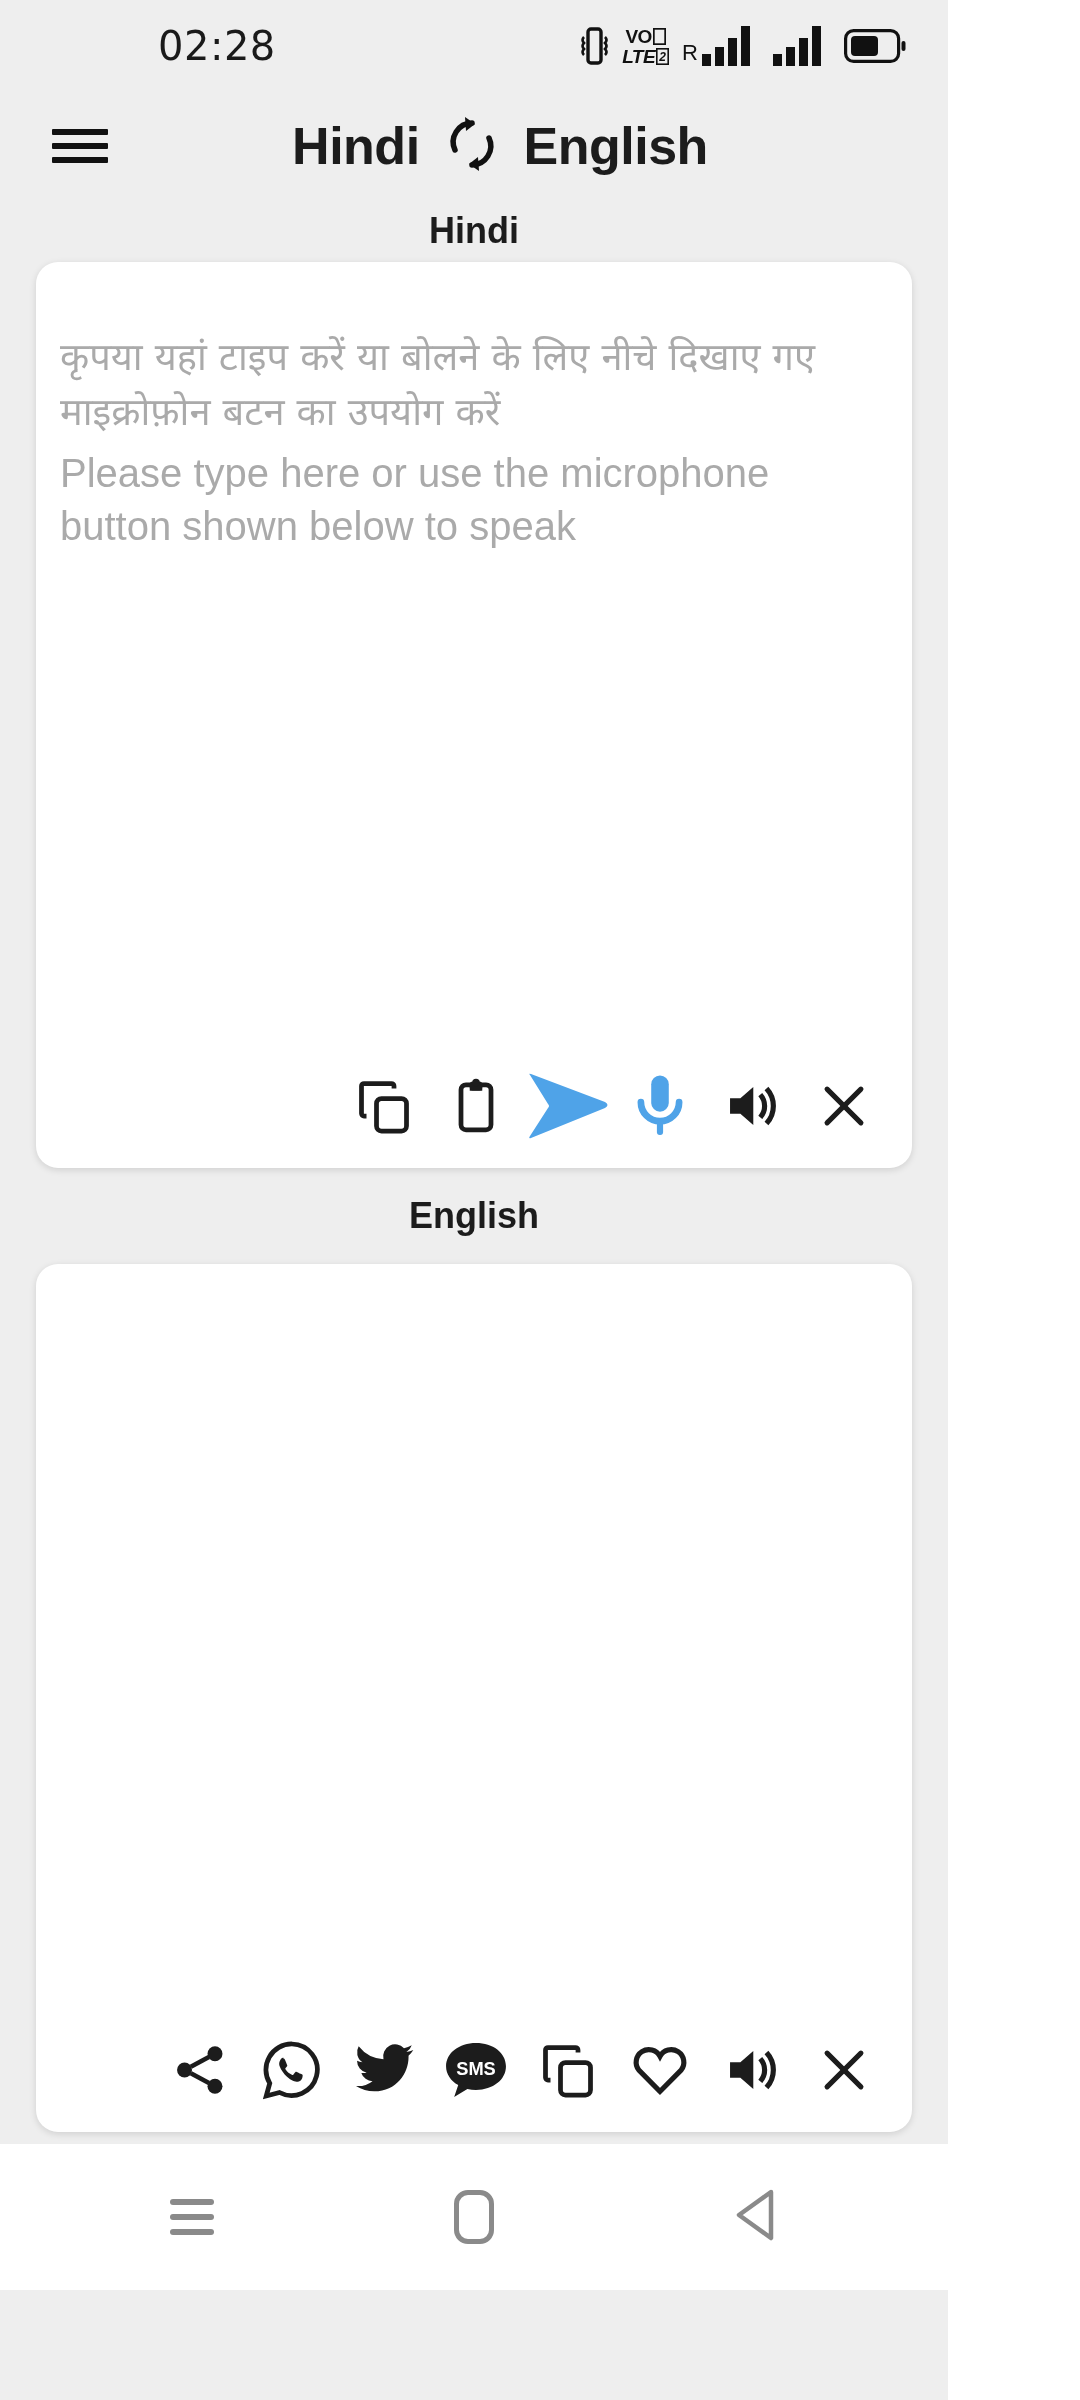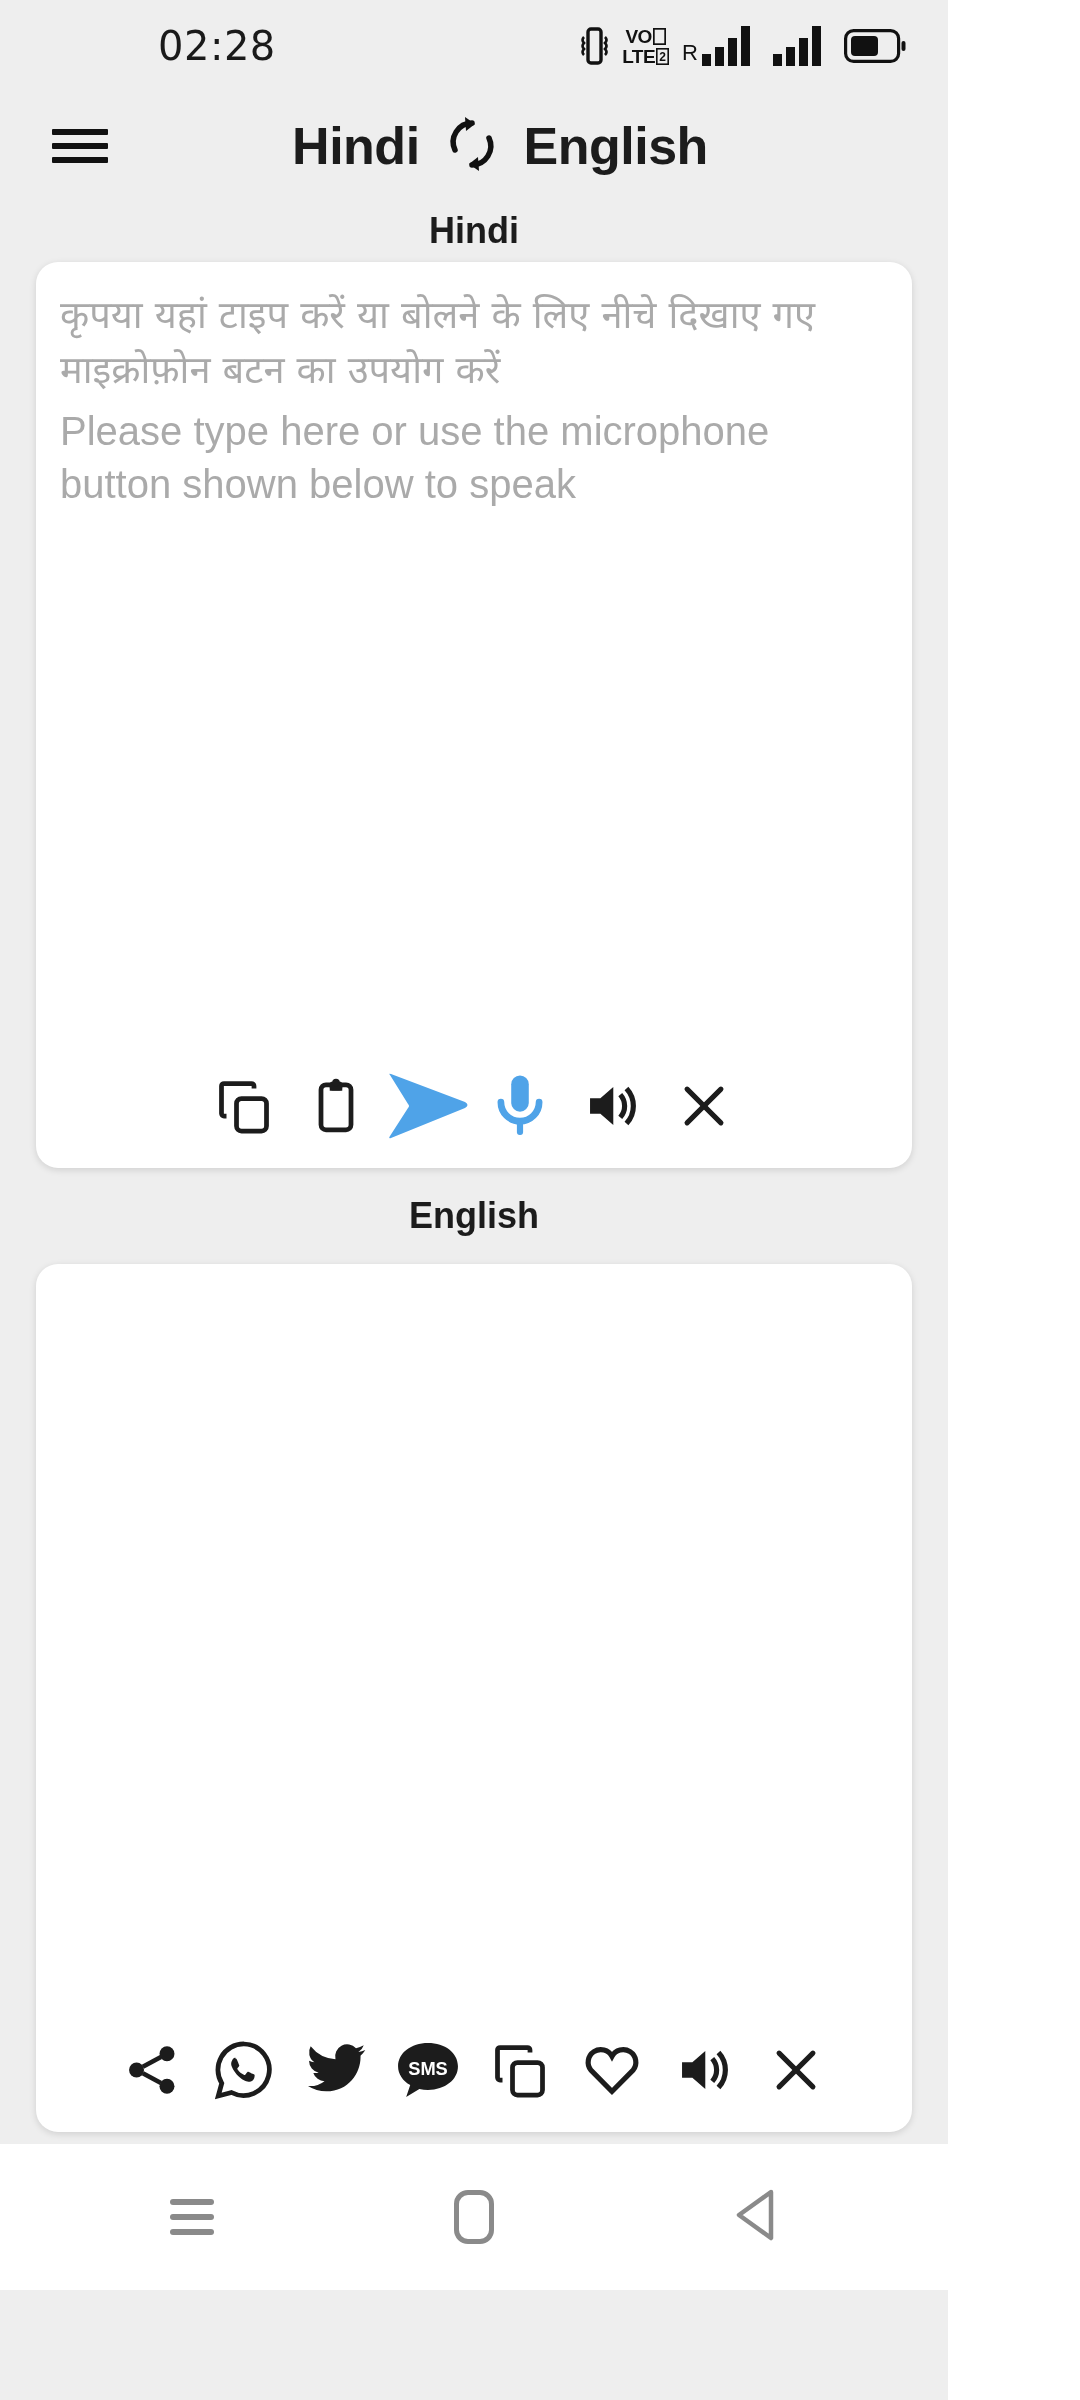--- a/index.html
+++ b/index.html
@@ -47,21 +47,21 @@
     justify-content: space-between;
     line-height: 1;
     color: #111;
   }
   .volte span {
     font-size: 19px;
     font-weight: bold;
     font-family: "Liberation Sans", sans-serif;
     letter-spacing: -0.5px;
   }
-  .volte span:last-child { margin-top: 1px; }
+  .volte span:last-child { margin-top: 1px; font-style: italic; }
   .roam-group { display: flex; align-items: flex-end; gap: 4px; }
   .roam-r {
     font-size: 22px;
     color: #111;
     font-family: "Liberation Sans", sans-serif;
     line-height: 1;
     position: relative;
     top: -2px;
   }
 
@@ -131,35 +131,36 @@
   .textarea {
     flex: 1;
     padding: 26px 24px 0 24px;
     overflow: hidden;
   }
   .ph-hindi {
     font-size: 38px;
     line-height: 55px;
     color: #aaaaaa;
     font-family: "DejaVu Sans", "Liberation Sans", sans-serif;
+    margin-top: 42px;
   }
   .ph-english {
     font-size: 40px;
     line-height: 53px;
     color: #aaaaaa;
     font-family: "Liberation Sans", sans-serif;
     margin-top: 7px;
   }
 
   
   .toolbar {
     flex: 0 0 124px;
     display: flex;
     align-items: center;
-    justify-content: center;
+    justify-content: flex-end;
     padding: 0 22px;
   }
   .tb-btn {
     width: 92px; height: 92px;
     display: flex;
     align-items: center;
     justify-content: center;
     cursor: pointer;
     background: transparent;
     border: none;

